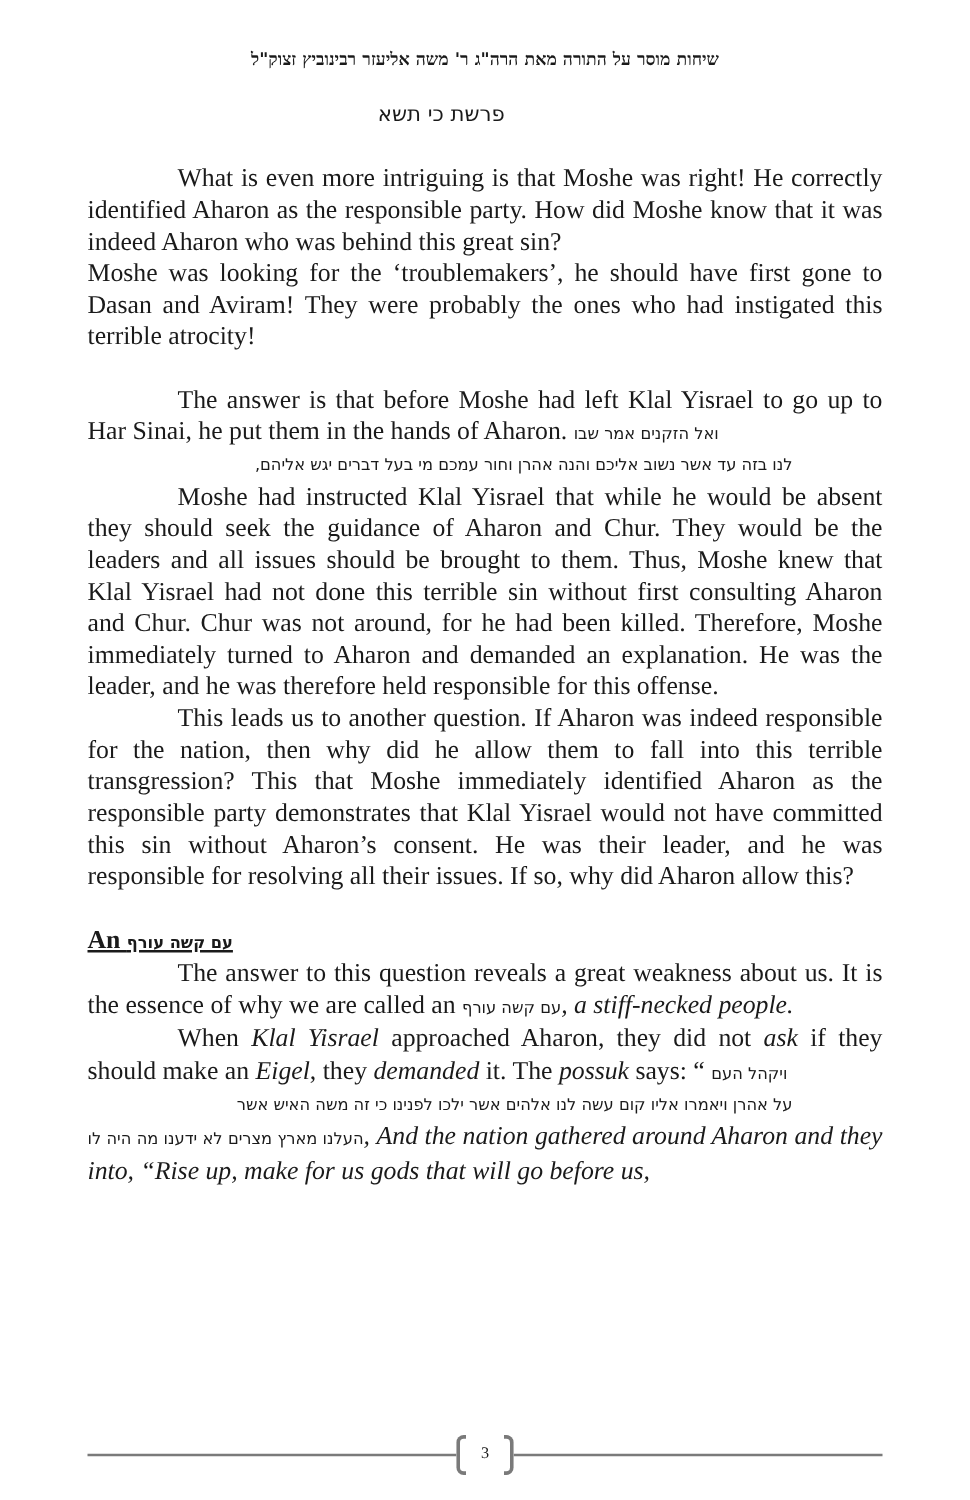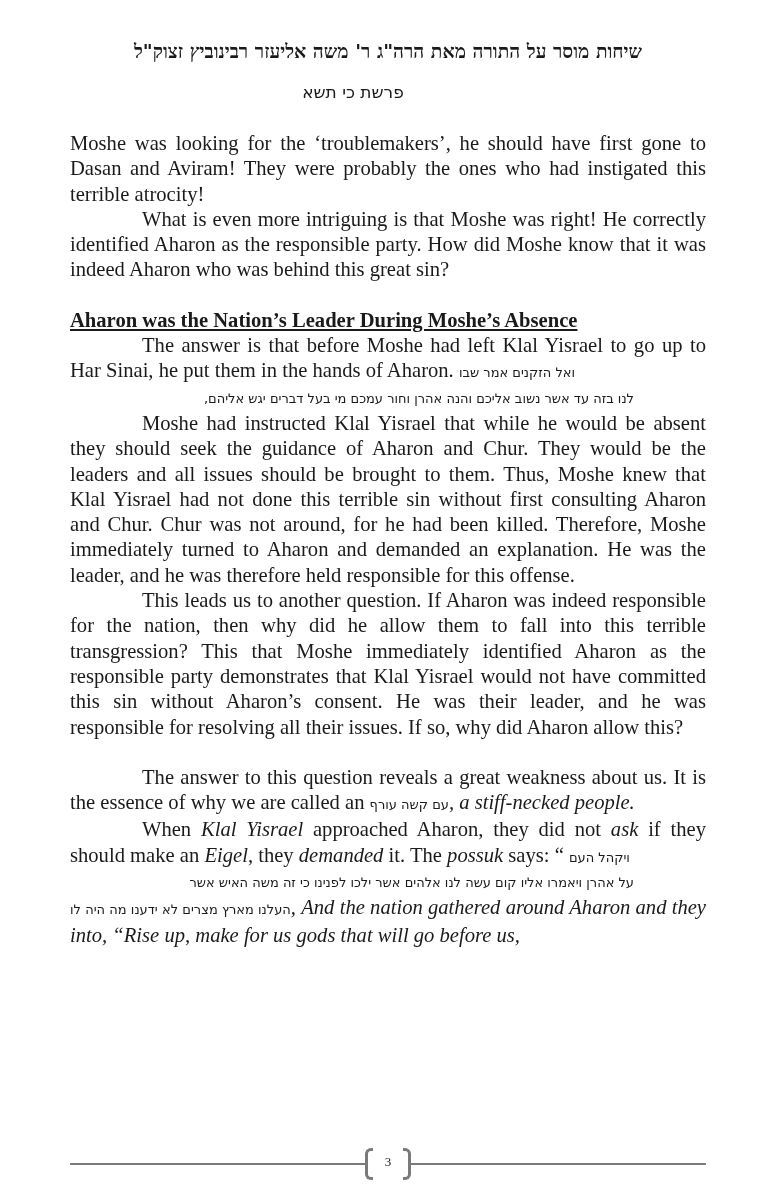--- a/index.html
+++ b/index.html
@@ -1,20 +1,20 @@
 <!DOCTYPE html>
 <html><head>
 <meta charset="utf-8">
 <style>
   html, body { margin: 0; padding: 0; background: #ffffff; }
   body { width: 776px; height: 1200px; position: relative; overflow: hidden; color: #1a1a1a; }
   .page { position: absolute; left: 0; top: 0; width: 776px; height: 1200px; }
   .hdr-title {
     position: absolute; left: 0; top: 40px; width: 776px; text-align: center;
-    font-family: "DejaVu Serif", serif; font-weight: bold; font-size: 19px; direction: rtl;
+    font-family: "DejaVu Serif", serif; font-weight: bold; font-size: 14px; direction: rtl;
   }
   .hdr-sub {
     position: absolute; left: 0; top: 82px; width: 706px; text-align: center;
     font-family: "DejaVu Sans", sans-serif; font-size: 17px; direction: rtl;
   }
   .body {
     position: absolute; left: 70px; top: 131px; width: 636px;
     font-family: "Liberation Serif", serif; font-size: 20.6px; line-height: 25.3px;
   }
   .p { margin: 0; text-align: justify; }
@@ -37,33 +37,33 @@
   .pnum { position: absolute; left: 303px; top: 6px; width: 30px; text-align: center; font-family: "Liberation Serif", serif; font-size: 13px; }
 </style>
 </head>
 <body>
 
 <div class="page">
   <div class="hdr-title">שיחות מוסר על התורה מאת הרה"ג ר' משה אליעזר רבינוביץ זצוק"ל</div>
   <div class="hdr-sub">פרשת כי תשא</div>
 
   <div class="body">
+    <p class="p indent">What is even more intriguing is that Moshe was right! He correctly identified Aharon as the responsible party. How did Moshe know that it was indeed Aharon who was behind this great sin?</p>
     <p class="p">Moshe was looking for the ‘troublemakers’, he should have first gone to Dasan and Aviram! They were probably the ones who had instigated this terrible atrocity!</p>
-    <p class="p indent">What is even more intriguing is that Moshe was right! He correctly identified Aharon as the responsible party. How did Moshe know that it was indeed Aharon who was behind this great sin?</p>
 
     <div class="gap"></div>
-    <p class="h2">Aharon was the Nation’s Leader During Moshe’s Absence</p>
     <p class="p indent">
       <span>The answer is that before Moshe had left Klal Yisrael to go up to Har Sinai, he put them in the hands of Aharon. </span><span class="heb" dir="rtl">ואל הזקנים אמר שבו</span>
       <span class="heb heb-line">לנו בזה עד אשר נשוב אליכם והנה אהרן וחור עמכם מי בעל דברים יגש אליהם,</span>
     </p>
     <p class="p indent">Moshe had instructed Klal Yisrael that while he would be absent they should seek the guidance of Aharon and Chur. They would be the leaders and all issues should be brought to them. Thus, Moshe knew that Klal Yisrael had not done this terrible sin without first consulting Aharon and Chur. Chur was not around, for he had been killed. Therefore, Moshe immediately turned to Aharon and demanded an explanation. He was the leader, and he was therefore held responsible for this offense.</p>
     <p class="p indent">This leads us to another question. If Aharon was indeed responsible for the nation, then why did he allow them to fall into this terrible transgression? This that Moshe immediately identified Aharon as the responsible party demonstrates that Klal Yisrael would not have committed this sin without Aharon’s consent. He was their leader, and he was responsible for resolving all their issues.  If so, why did Aharon allow this?</p>
 
     <div class="gap"></div>
+    <p class="h2"><span>An </span><span class="heb" dir="rtl">עם קשה עורף</span></p>
     <p class="p indent"><span>The answer to this question reveals a great weakness about us. It is the essence of why we are called an </span><span class="heb" dir="rtl">עם קשה עורף</span><span class="it">, a stiff-necked people.</span></p>
     <p class="p indent"><span>When </span><span class="it">Klal Yisrael</span><span> approached Aharon, they did not </span><span class="it">ask</span><span> if they should make an </span><span class="it">Eigel</span><span>, they </span><span class="it">demanded</span><span> it. The </span><span class="it">possuk</span><span> says: “ </span><span class="heb" dir="rtl">ויקהל העם</span>
       <span class="heb heb-line">על אהרן ויאמרו אליו קום עשה לנו אלהים אשר ילכו לפנינו כי זה משה האיש אשר</span>
       <span class="heb" dir="rtl">העלנו מארץ מצרים לא ידענו מה היה לו</span><span class="it">, And the nation gathered around Aharon and they into, “Rise up, make for us gods that will go before us,</span></p>
   </div>
 
   <div class="footer">
     <div class="rule l"></div>
     <div class="brace l"></div>
     <div class="pnum">3</div>

